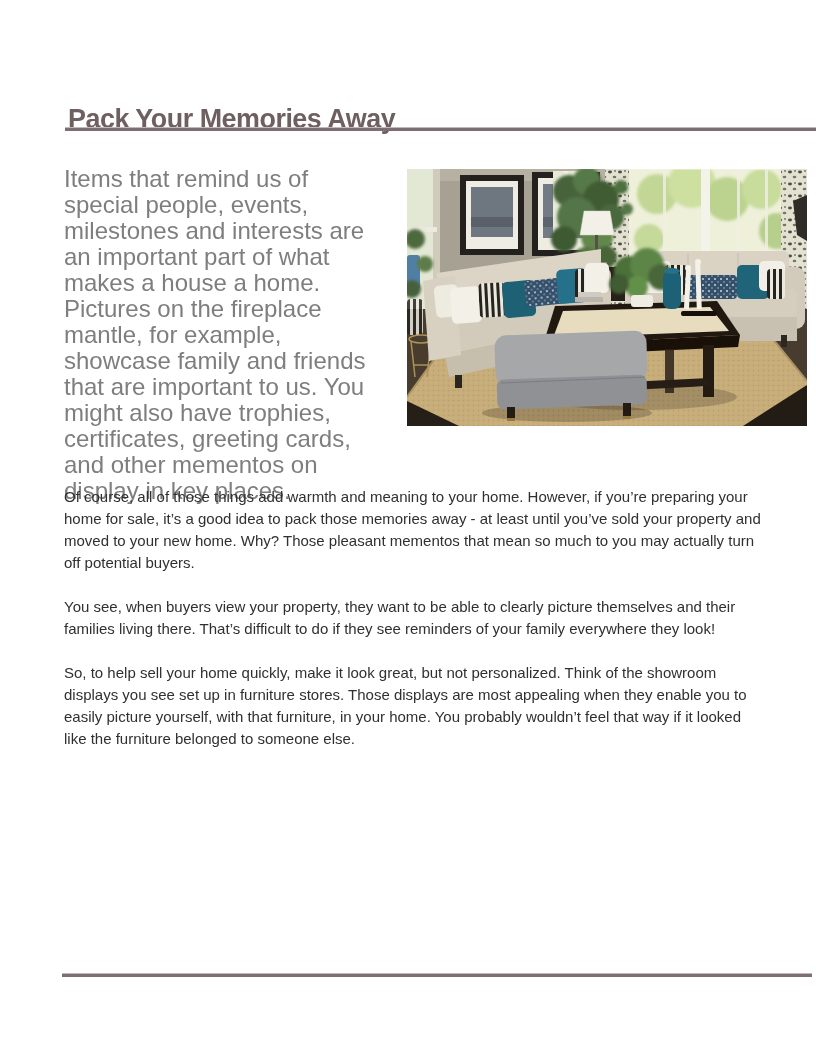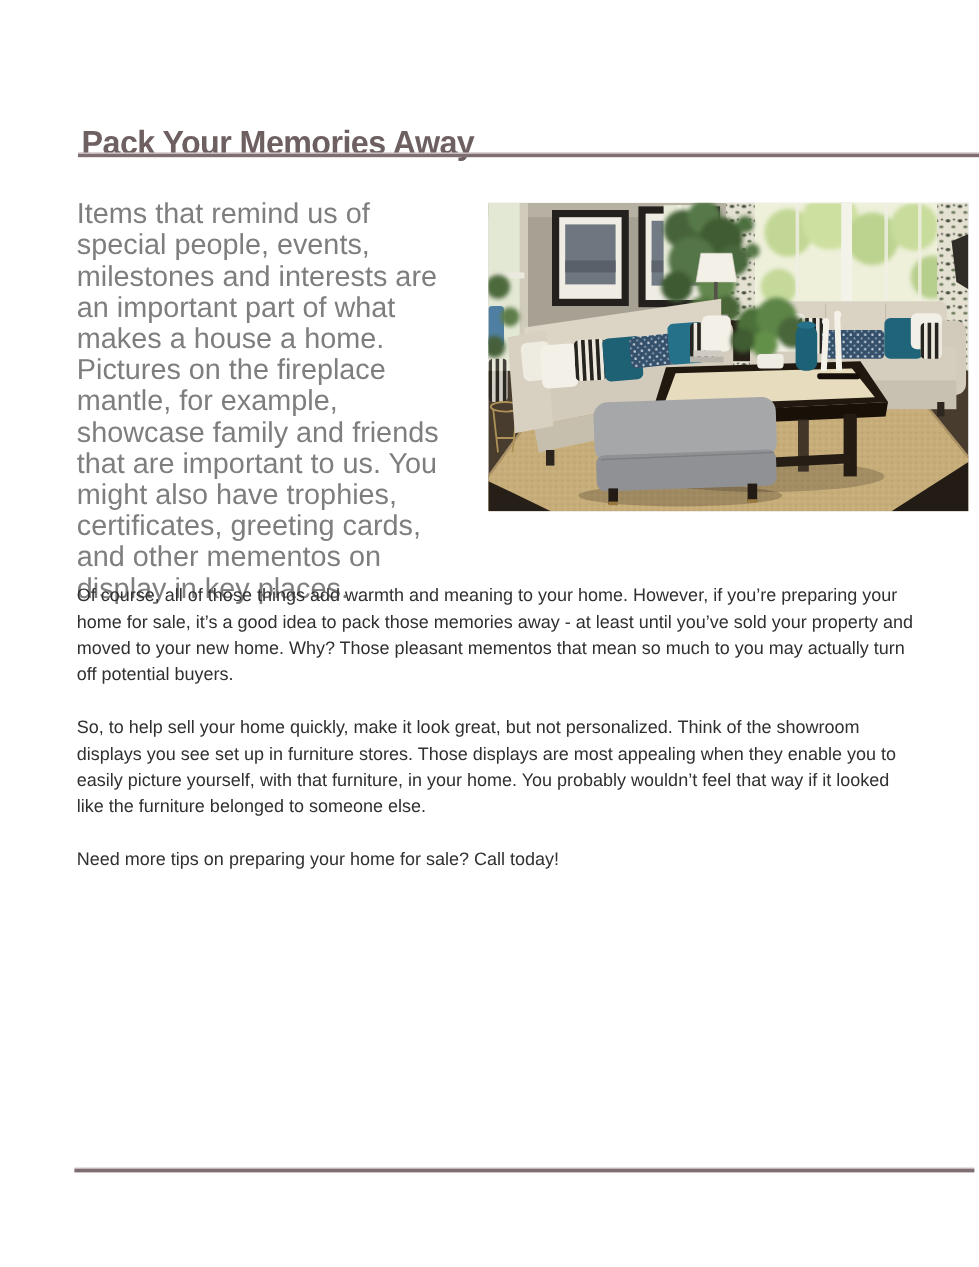--- a/index.html
+++ b/index.html
@@ -238,19 +238,19 @@
       <path d="M94,214 L238,208" stroke="#7b7d80" stroke-width="1"></path>
       <rect x="100" y="238" width="8" height="13" fill="#231c15"></rect>
       <rect x="216" y="234" width="8" height="15" fill="#231c15"></rect>
       <rect x="100" y="249" width="8" height="3" fill="#97783f"></rect>
       <rect x="216" y="247" width="8" height="3" fill="#97783f"></rect>
     </svg>
   </figure>
 
   <div class="body-copy" style="color: rgb(48, 48, 48);">
     <p>Of course, all of those things add warmth and meaning to your home. However, if you’re preparing your home for sale, it’s a good idea to pack those memories away - at least until you’ve sold your property and moved to your new home. Why? Those pleasant mementos that mean so much to you may actually turn off potential buyers.</p>
+    <p>You see, when buyers view your property, they want to be able to clearly picture themselves and their families living there. That’s difficult to do if they see reminders of your family everywhere they look!</p>
     <p>So, to help sell your home quickly, make it look great, but not personalized. Think of the showroom displays you see set up in furniture stores. Those displays are most appealing when they enable you to easily picture yourself, with that furniture, in your home. You probably wouldn’t feel that way if it looked like the furniture belonged to someone else.</p>
-    <p>Need more tips on preparing your home for sale? Call today!</p>
   </div>
 
   <div class="rule rule-bottom"></div>
 
 </div>
 
 </body></html>

